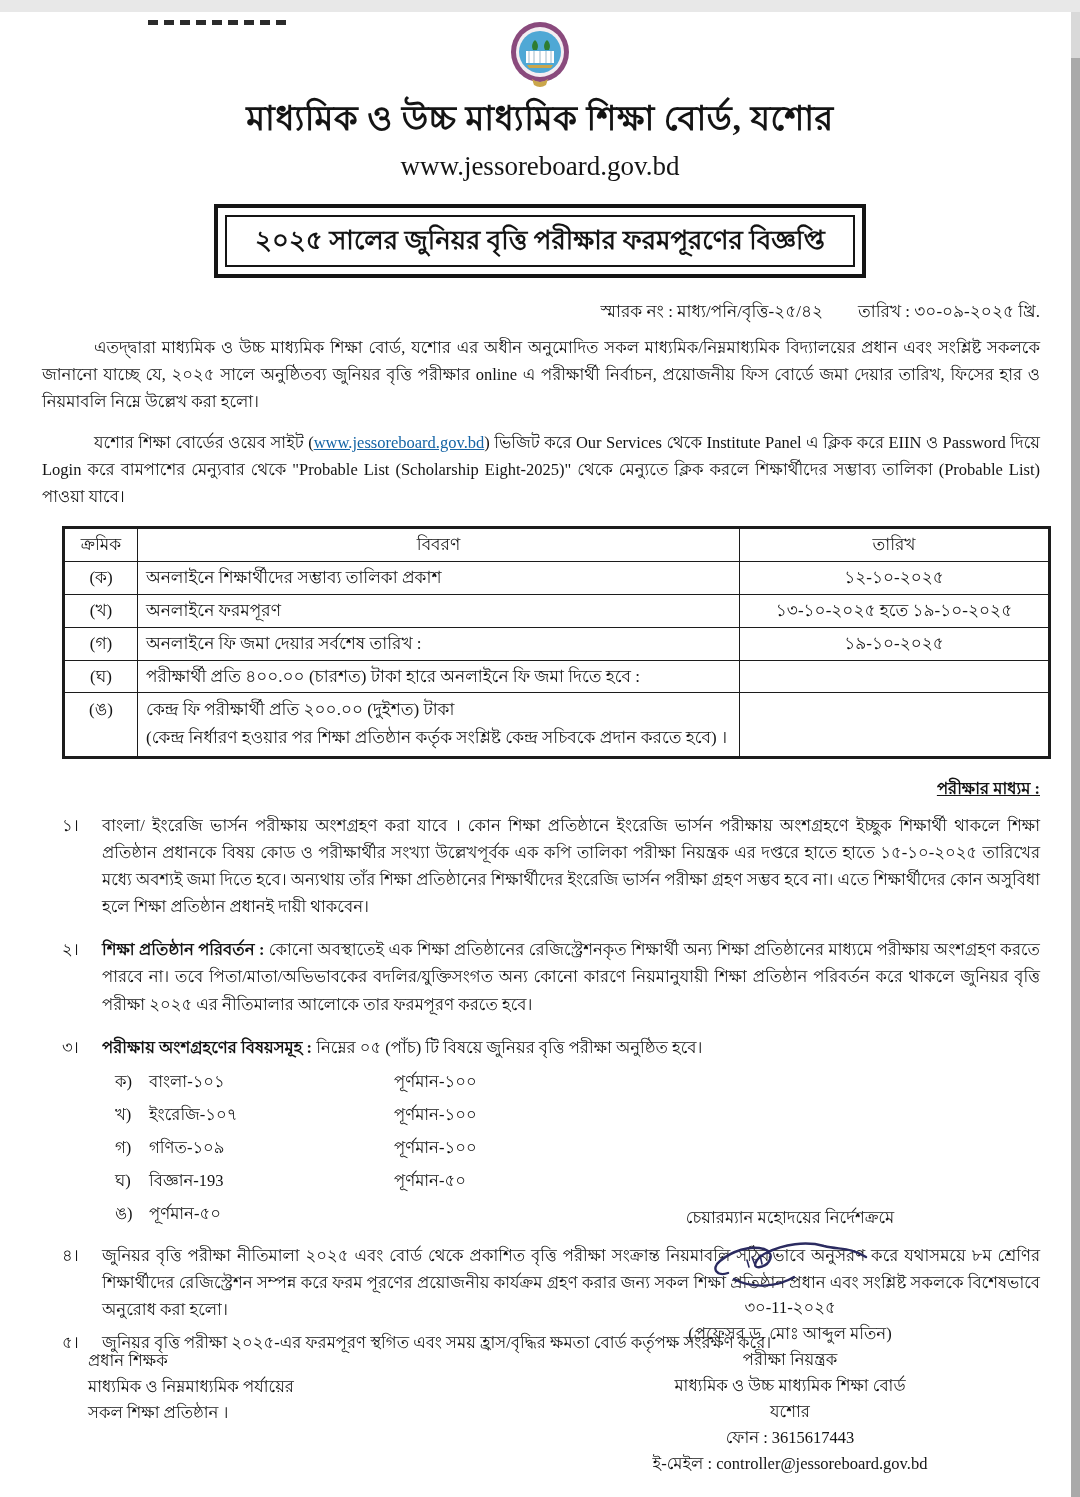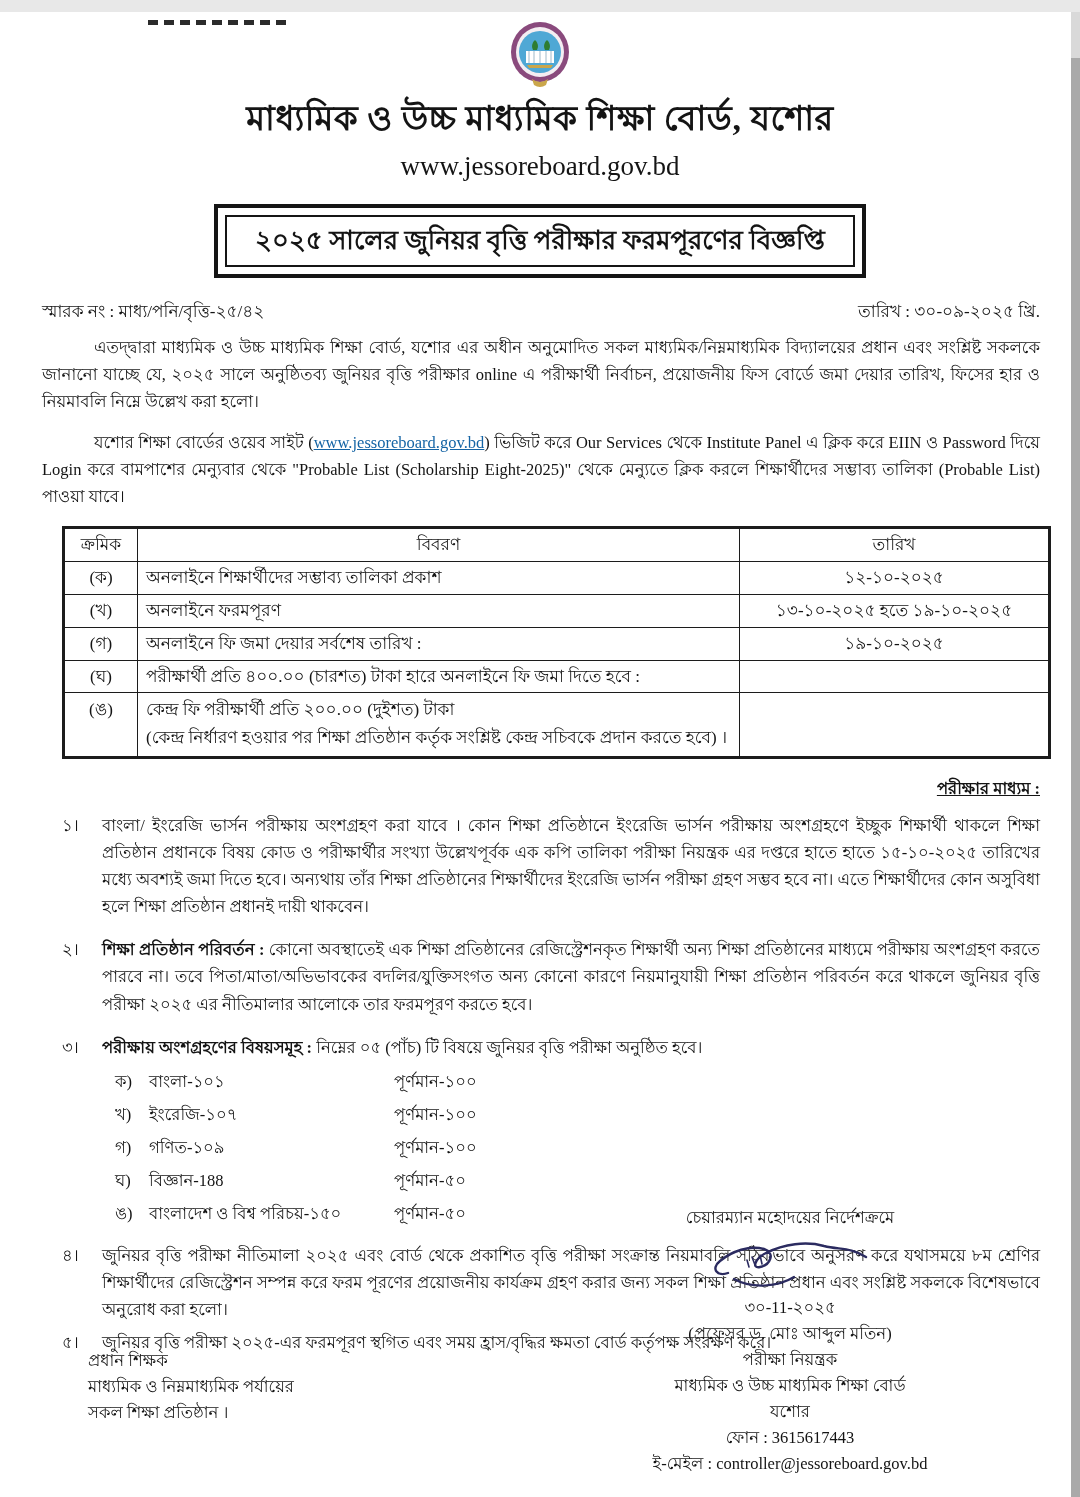--- a/index.html
+++ b/index.html
@@ -17,21 +17,21 @@
   .dashes { position:absolute; top:8px; left:148px; width:142px; height:5px;
     background:repeating-linear-gradient(90deg,#2b2b2b 0 10px, transparent 10px 16px); }
 
   .header { text-align:center; padding-top:9px; }
   .logo { display:inline-block; }
   .org-name { font-size:34px; font-weight:bold; line-height:1.2; margin-top:2px; letter-spacing:0.5px; }
   .website { font-size:27px; margin-top:4px; font-family:"Liberation Serif","DejaVu Serif",serif; }
   .title-box { display:inline-block; border:4px solid #151515; padding:7px; margin-top:16px; background:#fff; }
   .title-box-inner { border:2px solid #151515; padding:7px 28px; font-size:26px; font-weight:bold; line-height:1.3; }
 
-  .memo-row { display:flex; justify-content:space-between; margin:20px 40px 0 42px; font-size:17px; }
+  .memo-row { display:flex; justify-content:flex-end; margin:20px 40px 0 42px; font-size:17px;gap:35px; }
   .para { margin:8px 40px 0 42px; text-align:justify; text-indent:52px; }
   .para.second { margin-top:14px; }
   a.doclink { color:#1464a5; text-decoration:underline; cursor:pointer; }
 
   table.sched { border-collapse:collapse; margin:16px 32px 0 62px; width:986px; table-layout:fixed; }
   table.sched col.c1 { width:74px; } table.sched col.c2 { width:602px; } table.sched col.c3 { width:310px; }
   table.sched th, table.sched td { border:1.6px solid #1c1c1c; padding:2px 8px; font-weight:normal; font-size:17px; }
   table.sched { border:3px solid #1c1c1c; }
   th.h, td.sl, td.dt { text-align:center; }
   td.desc { text-align:left; }
@@ -162,26 +162,25 @@
       <span class="nm">ইংরেজি-১০৭</span>
       <span class="mk">পূর্ণমান-১০০</span>
     </div>
     <div class="subj-row">
       <span class="sl">গ)</span>
       <span class="nm">গণিত-১০৯</span>
       <span class="mk">পূর্ণমান-১০০</span>
     </div>
     <div class="subj-row">
       <span class="sl">ঘ)</span>
-      <span class="nm">বিজ্ঞান-188</span>
+      <span class="nm">বিজ্ঞান-193</span>
       <span class="mk">পূর্ণমান-৫০</span>
     </div>
     <div class="subj-row">
       <span class="sl">ঙ)</span>
-      <span class="nm">বাংলাদেশ ও বিশ্ব পরিচয়-১৫০</span>
       <span class="mk">পূর্ণমান-৫০</span>
     </div>
   </div>
 
   <div class="item" style="margin-top:12px;">
     <span class="no">৪।</span>
     <span class="txt">জুনিয়র বৃত্তি পরীক্ষা নীতিমালা ২০২৫ এবং বোর্ড থেকে প্রকাশিত বৃত্তি পরীক্ষা সংক্রান্ত নিয়মাবলি সঠিকভাবে অনুসরণ করে যথাসময়ে ৮ম শ্রেণির শিক্ষার্থীদের রেজিস্ট্রেশন সম্পন্ন করে ফরম পূরণের প্রয়োজনীয় কার্যক্রম গ্রহণ করার জন্য সকল শিক্ষা প্রতিষ্ঠান প্রধান এবং সংশ্লিষ্ট সকলকে বিশেষভাবে অনুরোধ করা হলো।</span>
   </div>
 
   <div class="item" style="margin-top:6px;">

